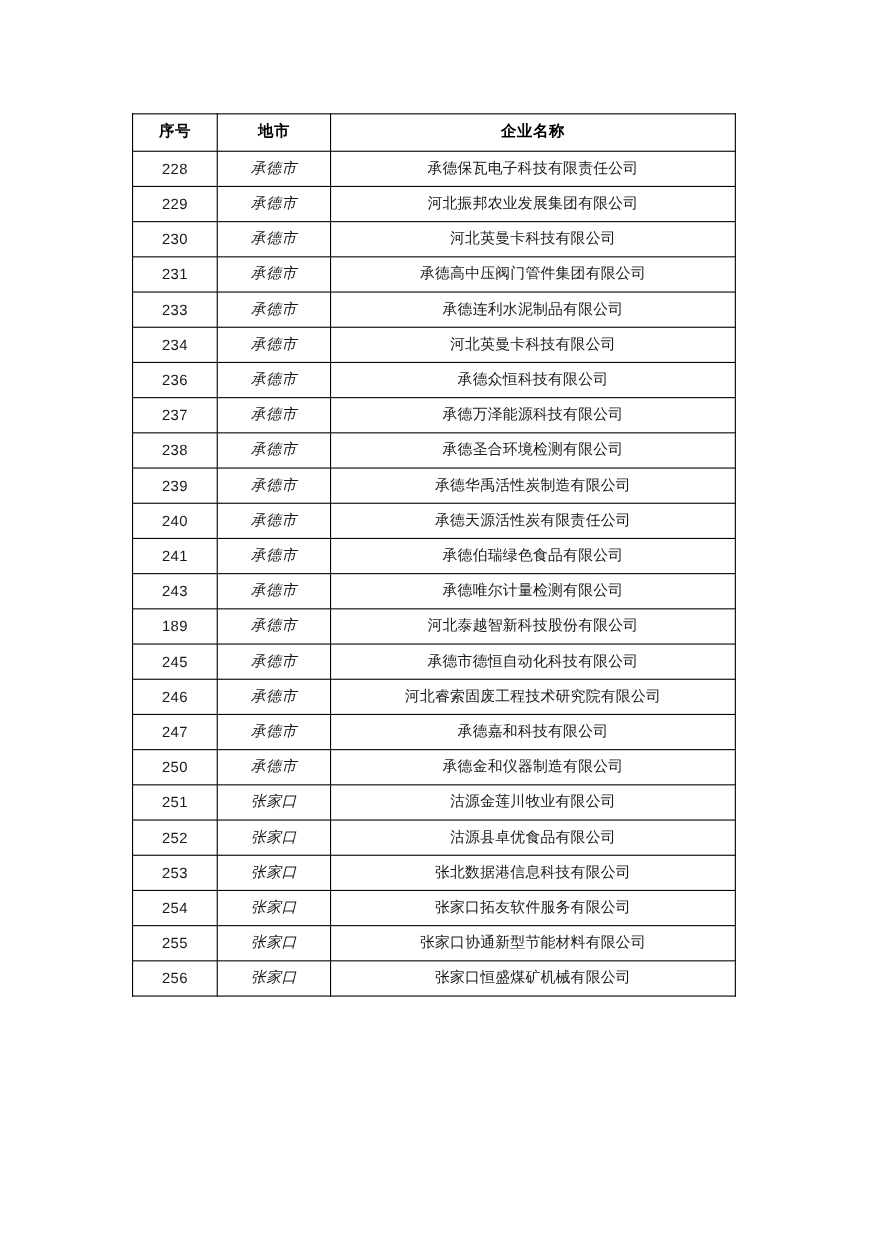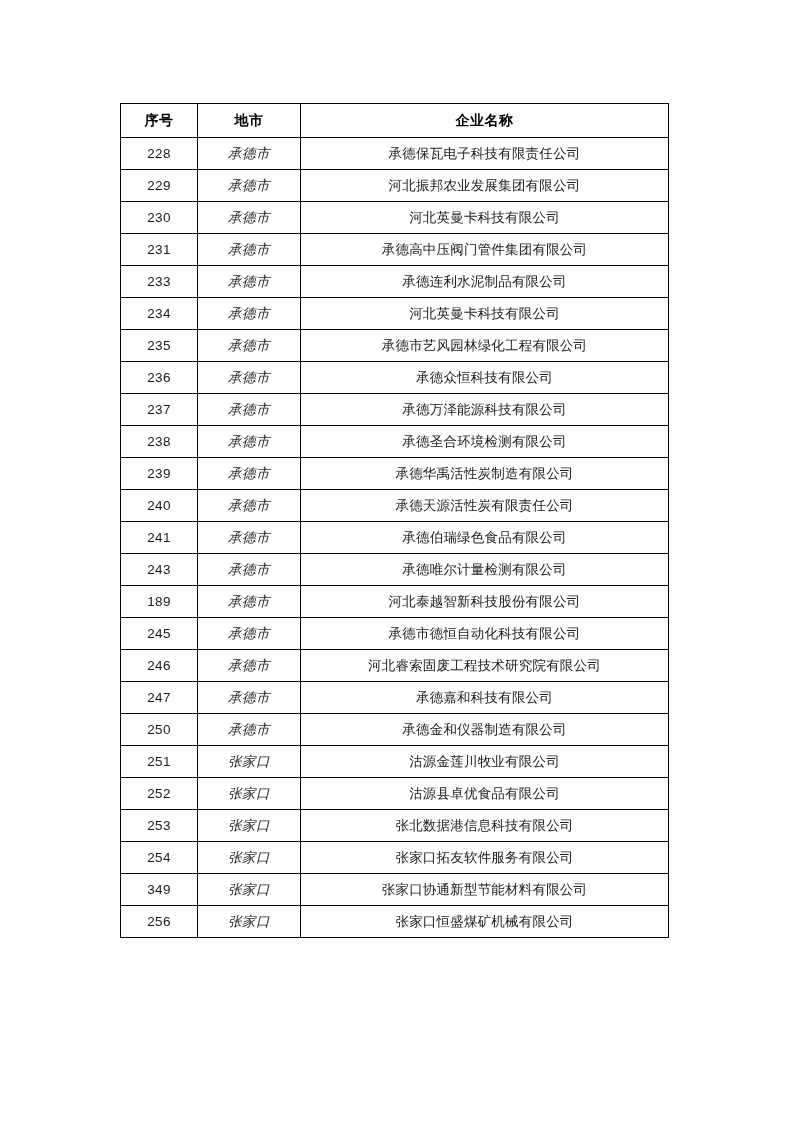--- a/index.html
+++ b/index.html
@@ -114,25 +114,20 @@
             <td class="seq">233</td>
             <td class="city">承德市</td>
             <td class="cname">承德连利水泥制品有限公司</td>
           </tr>
           <tr>
             <td class="seq">234</td>
             <td class="city">承德市</td>
             <td class="cname">河北英曼卡科技有限公司</td>
           </tr>
           <tr>
-            <td class="seq">235</td>
-            <td class="city">承德市</td>
-            <td class="cname">承德市艺风园林绿化工程有限公司</td>
-          </tr>
-          <tr>
             <td class="seq">236</td>
             <td class="city">承德市</td>
             <td class="cname">承德众恒科技有限公司</td>
           </tr>
           <tr>
             <td class="seq">237</td>
             <td class="city">承德市</td>
             <td class="cname">承德万泽能源科技有限公司</td>
           </tr>
           <tr>
@@ -199,21 +194,21 @@
             <td class="seq">253</td>
             <td class="city">张家口</td>
             <td class="cname">张北数据港信息科技有限公司</td>
           </tr>
           <tr>
             <td class="seq">254</td>
             <td class="city">张家口</td>
             <td class="cname">张家口拓友软件服务有限公司</td>
           </tr>
           <tr>
-            <td class="seq">349</td>
+            <td class="seq">255</td>
             <td class="city">张家口</td>
             <td class="cname">张家口协通新型节能材料有限公司</td>
           </tr>
           <tr>
             <td class="seq">256</td>
             <td class="city">张家口</td>
             <td class="cname">张家口恒盛煤矿机械有限公司</td>
           </tr>
         </tbody>
     </table>

